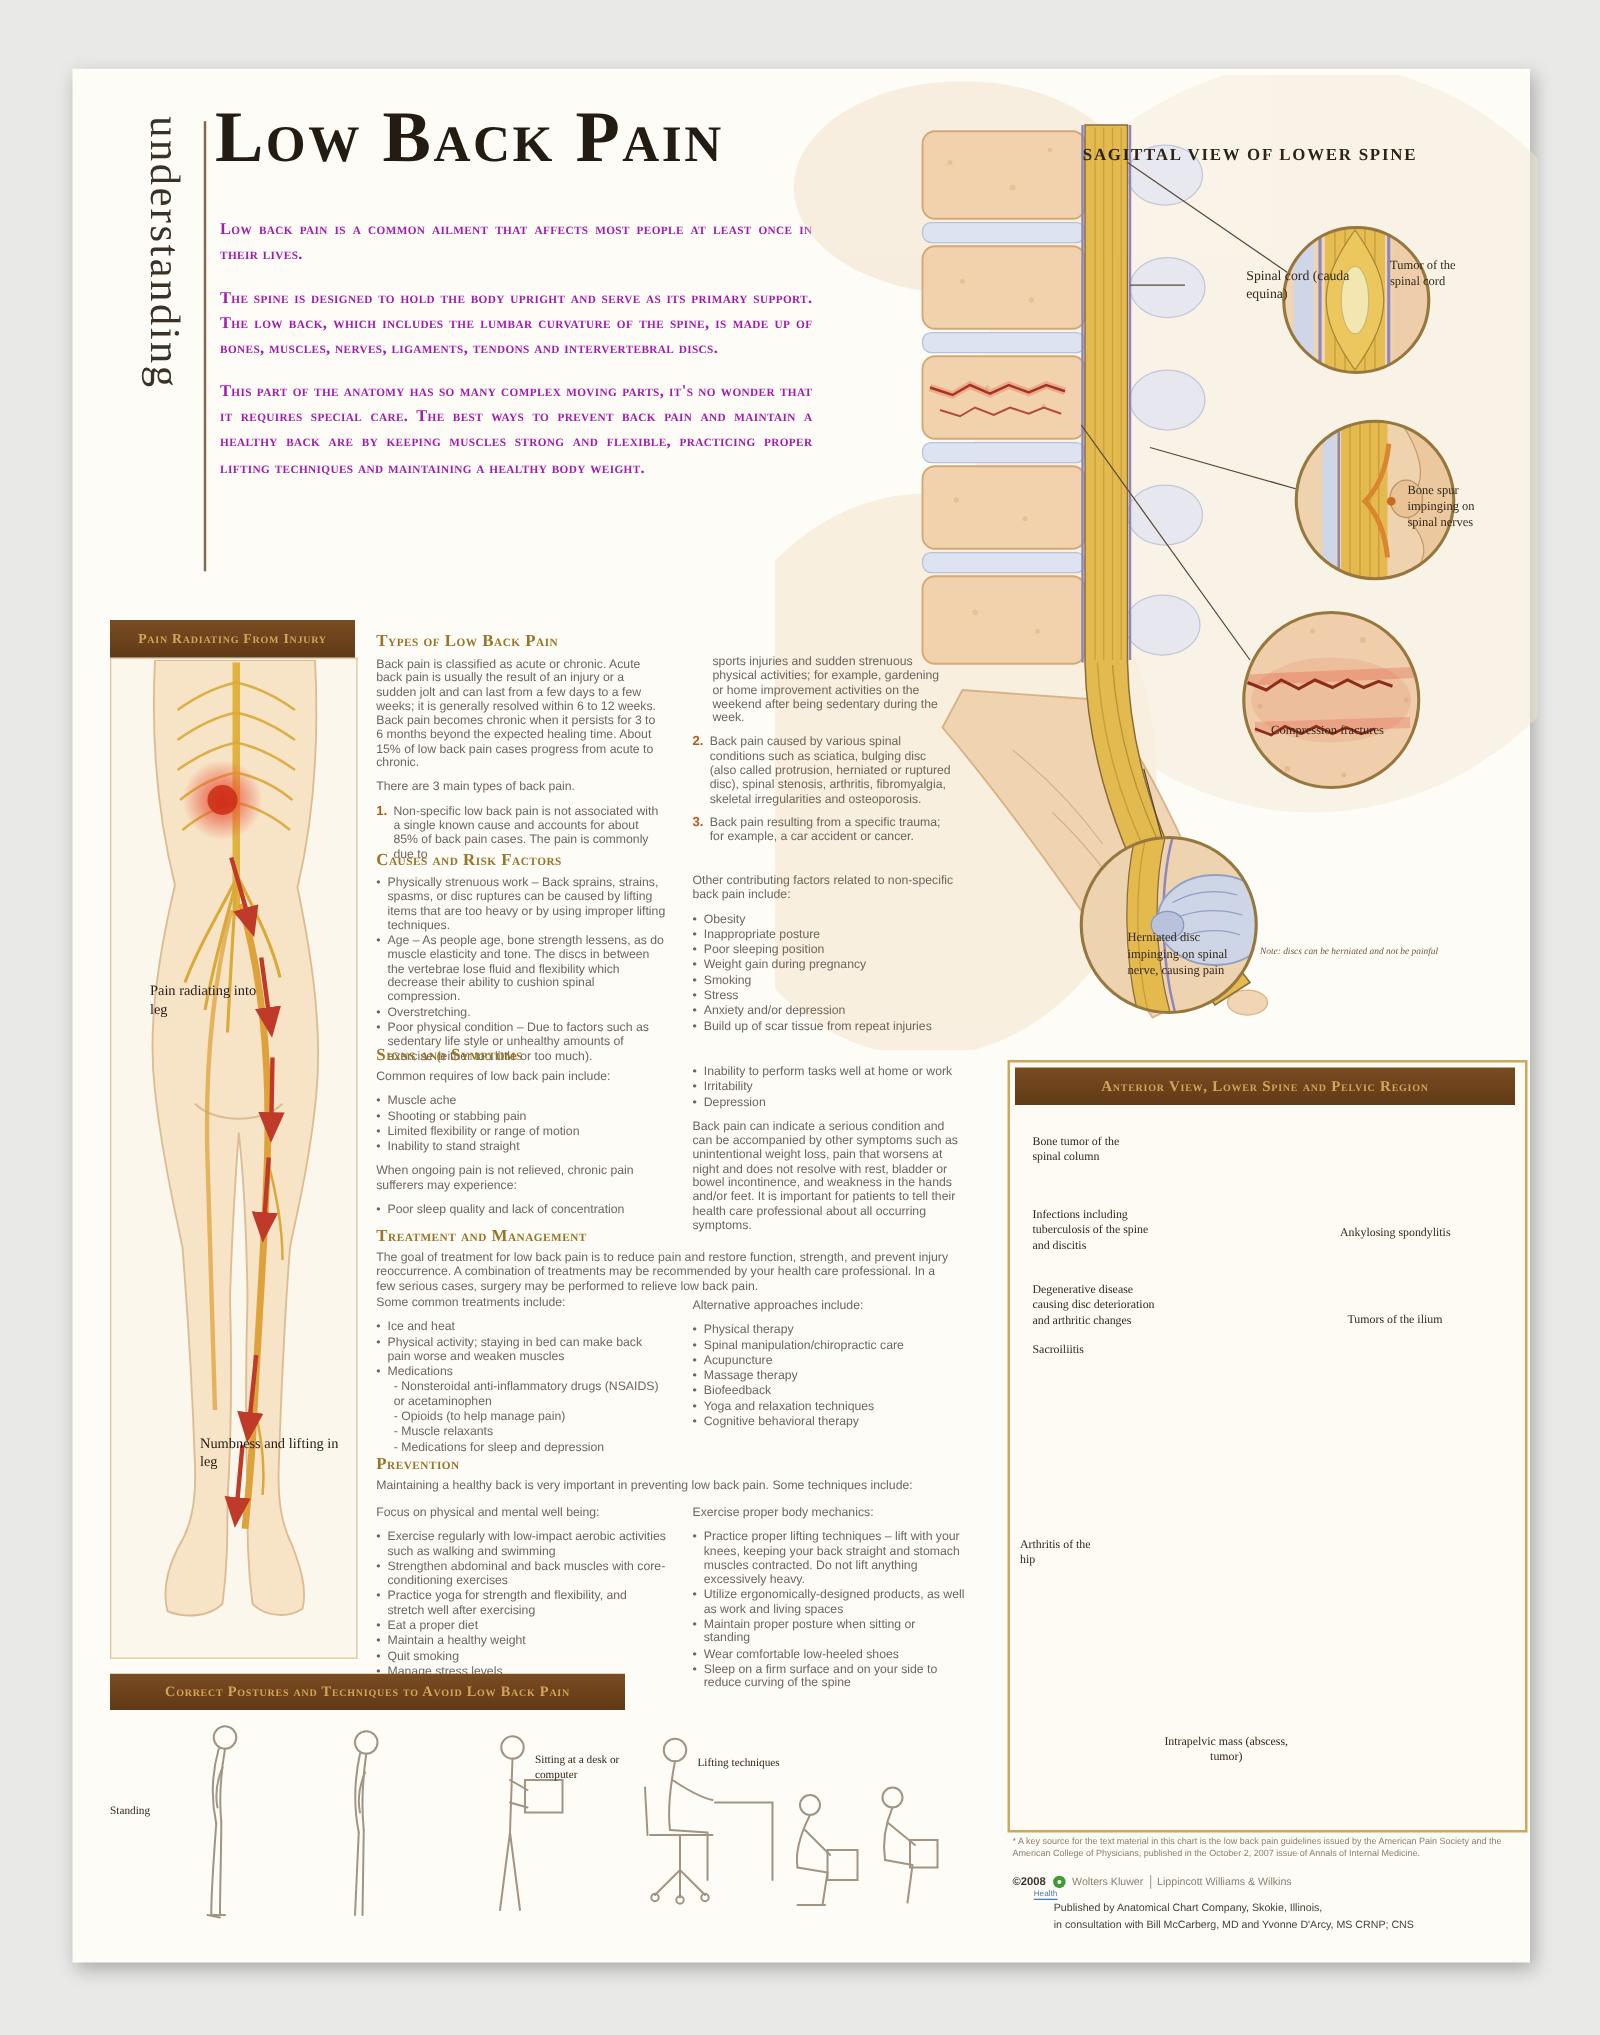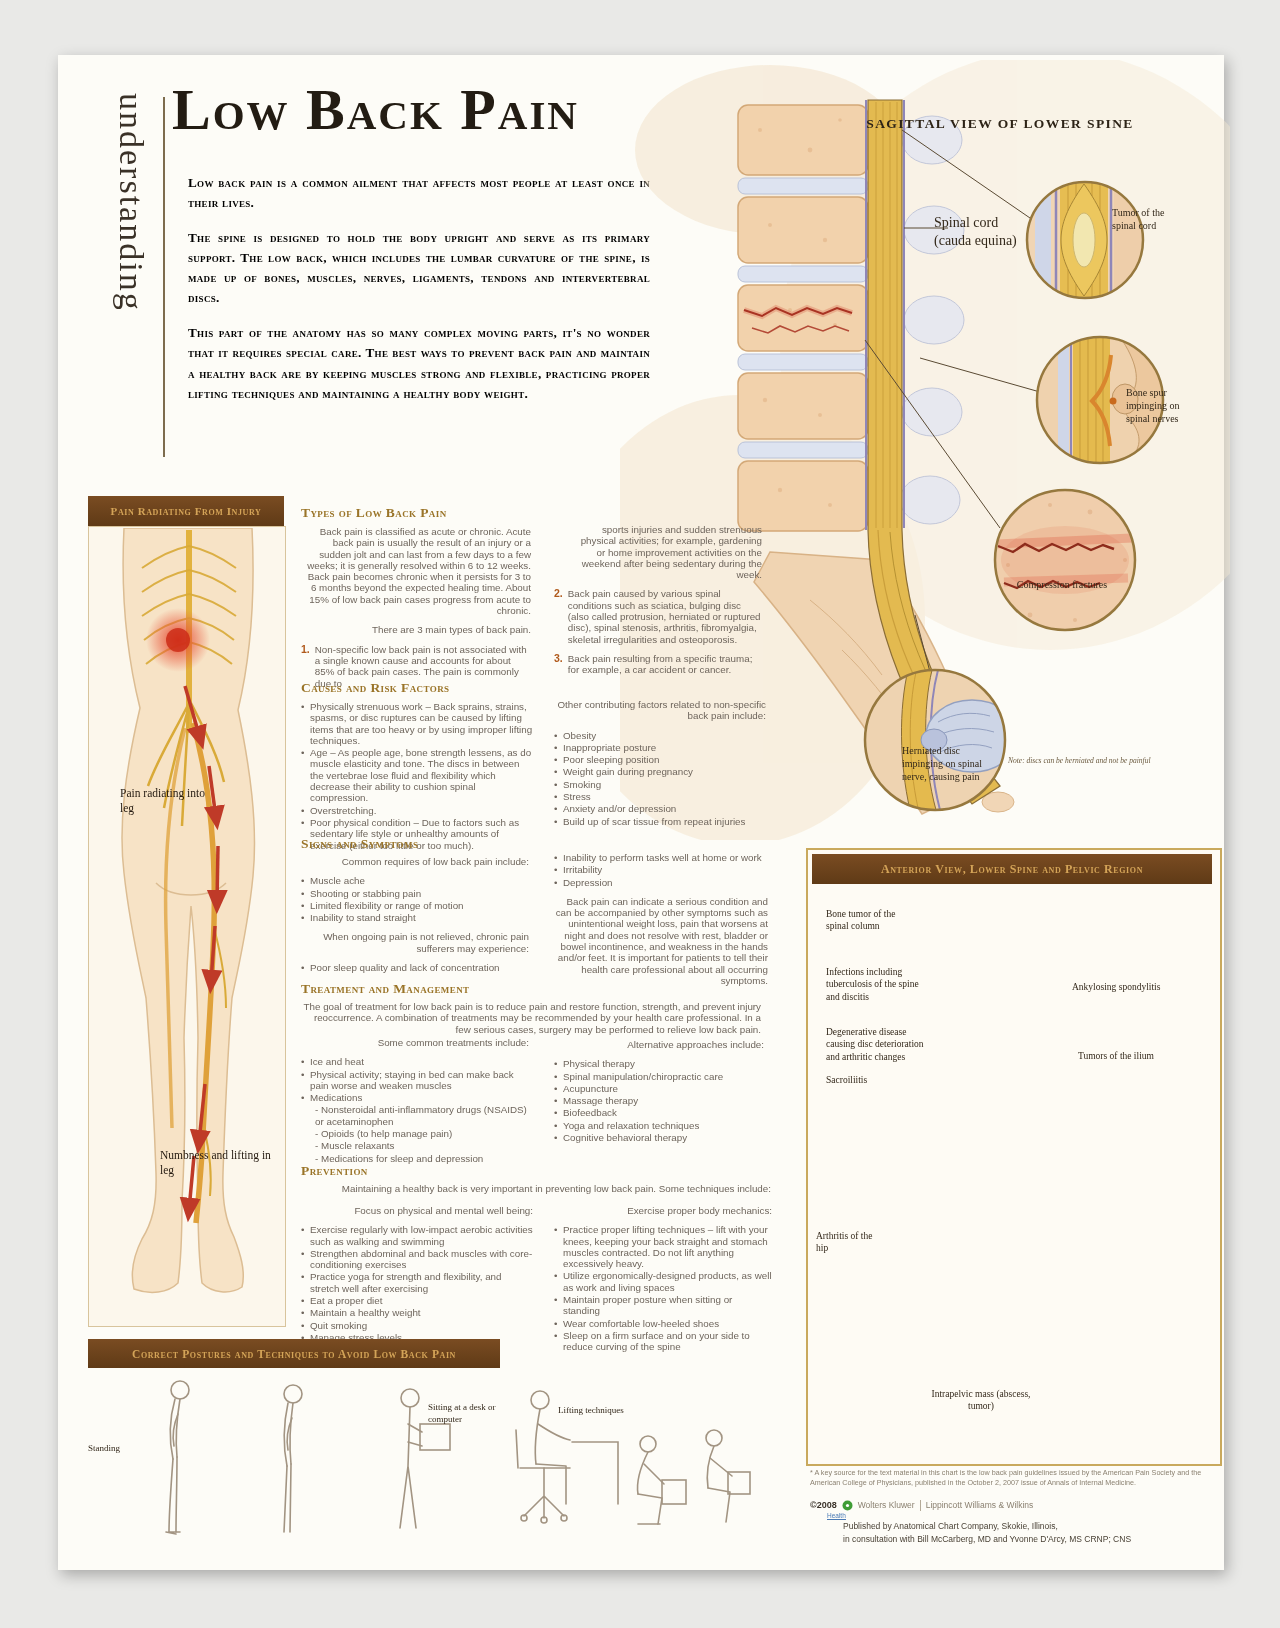--- a/index.html
+++ b/index.html
@@ -8,26 +8,26 @@
   .poster{position:absolute;left:58px;top:55px;width:1166px;height:1515px;background:#fdfcf7;
           box-shadow:3px 5px 14px rgba(0,0,0,.28);}
   .abs{position:absolute;}
   
   .v-label{font-family:"Liberation Serif",serif;font-size:34px;color:#3a3127;
            writing-mode:vertical-rl;letter-spacing:2px;}
   .vrule{background:#7d6c4e;width:2px;}
   .title{font-family:"Liberation Serif",serif;font-variant:small-caps;font-weight:700;
          font-size:58px;color:#231c13;letter-spacing:2px;line-height:1;}
   .intro p{font-family:"Liberation Serif",serif;font-variant:small-caps;font-weight:600;
-           font-size:13.2px;line-height:1.52;color:#000000;margin:0 0 15px 16px;text-align:justify;
+           font-size:13.2px;line-height:1.52;color:#a21caf;margin:0 0 15px 4px;text-align:justify;
            letter-spacing:.3px;}
   .h-sec{font-family:"Liberation Serif",serif;font-variant:small-caps;font-weight:700;
          font-size:13.5px;color:#9a7428;letter-spacing:.4px;z-index:6;}
   .body-txt{font-size:9.8px;line-height:11.3px;color:#6e655c;z-index:6;}
-  .body-txt p{margin:0 0 8px 0;text-align:right;}
+  .body-txt p{margin:0 0 8px 0;}
   .blist{list-style:none;margin:0;padding:0;}
   .blist li{position:relative;padding-left:9px;margin-bottom:1px;}
   .blist li::before{content:"•";position:absolute;left:0;top:0;color:#6e655c;}
   .sublist{list-style:none;margin:0;padding:0 0 0 14px;}
   .sublist li{margin-bottom:1px;}
   .numitem{display:flex;margin-bottom:8px;}
   .numitem .num{font-weight:bold;color:#b0591b;font-size:10.5px;margin-right:5px;line-height:11.3px;}
   .cont{padding-left:16px;}
   .bar{background:linear-gradient(#7a4c22,#5f3a16);color:#d4a458;text-align:center;
        font-family:"Liberation Serif",serif;font-variant:small-caps;font-weight:700;
@@ -209,21 +209,21 @@
         <path d="M318,662 C334,653 352,651 370,656" fill="none" stroke="#93a0c0"></path>
         <path d="M316,676 C334,668 354,666 374,672" fill="none" stroke="#93a0c0"></path>
         <path d="M320,692 C336,684 356,682 372,688" fill="none" stroke="#93a0c0"></path>
         <ellipse cx="314" cy="680" rx="13" ry="11" fill="#b9c2dc" stroke="#8a97ba"></ellipse>
       </g>
       <circle cx="315" cy="680" r="70" fill="none" stroke="#96783e" stroke-width="2.5"></circle>
     </g>
   </svg>
 
   <div class="abs sag-title" style="left:787px;top:61px;width:310px;">Sagittal View of Lower Spine</div>
-  <div class="abs ill-label z7" style="left:876px;top:159px;width:100px;font-size:14px;">Spinal cord (cauda equina)</div>
+  <div class="abs ill-label z7" style="left:939px;top:159px;width:100px;font-size:11px;">Spinal cord (cauda equina)</div>
   <div class="abs ill-label z7" style="left:1054px;top:151px;width:66px;font-size:10px;">Tumor of the spinal cord</div>
   <div class="abs ill-label z7" style="left:1068px;top:331px;width:70px;font-size:10px;">Bone spur impinging on spinal nerves</div>
   <div class="abs ill-label z7" style="left:954px;top:523px;width:100px;font-size:10px;text-align:center;">Compression fractures</div>
   <div class="abs ill-label z7" style="left:844px;top:689px;width:82px;font-size:10px;">Herniated disc impinging on spinal nerve, causing pain</div>
   <div class="abs note" style="left:950px;top:701px;width:200px;">Note: discs can be herniated and not be painful</div>
 
   <div class="abs v-label" style="left:54px;top:38px;height:320px;">understanding</div>
   <div class="abs vrule" style="left:105px;top:42px;height:360px;"></div>
   <div class="abs title" style="left:114px;top:26px;width:520px;">Low Back Pain</div>
   <div class="abs intro" style="left:114px;top:118px;width:478px;">

